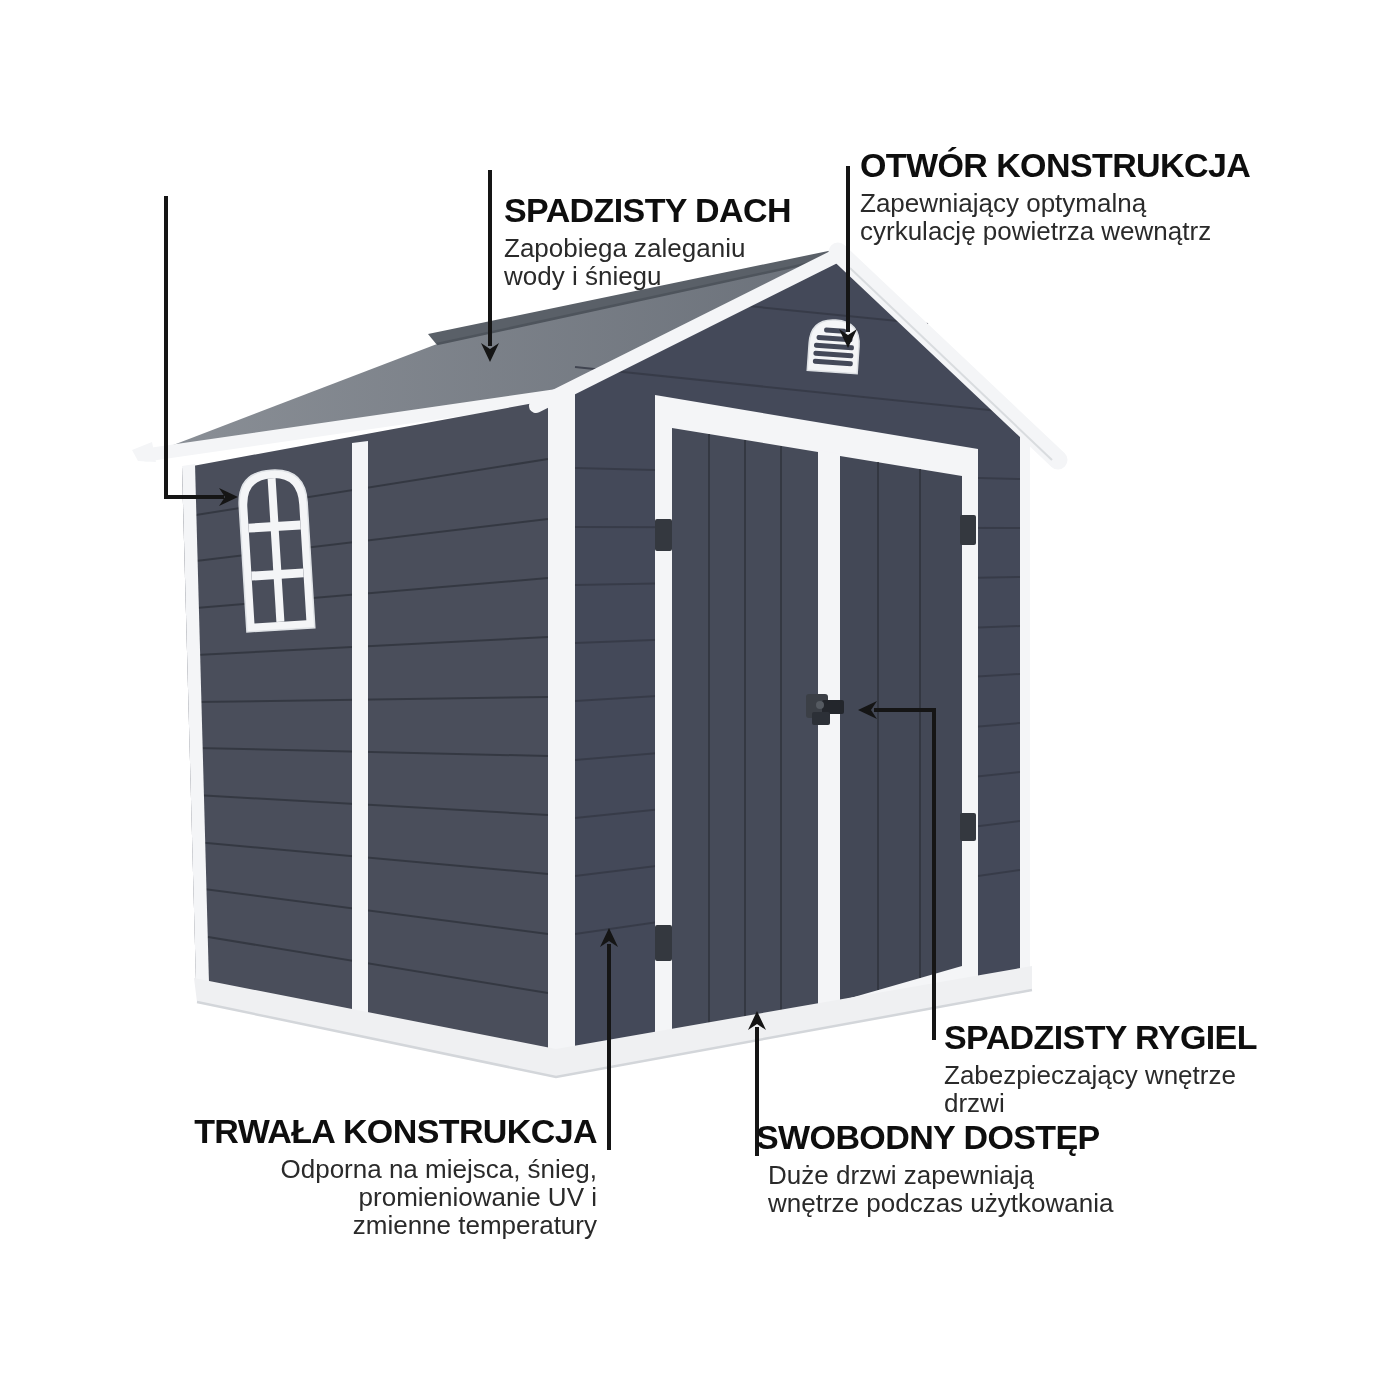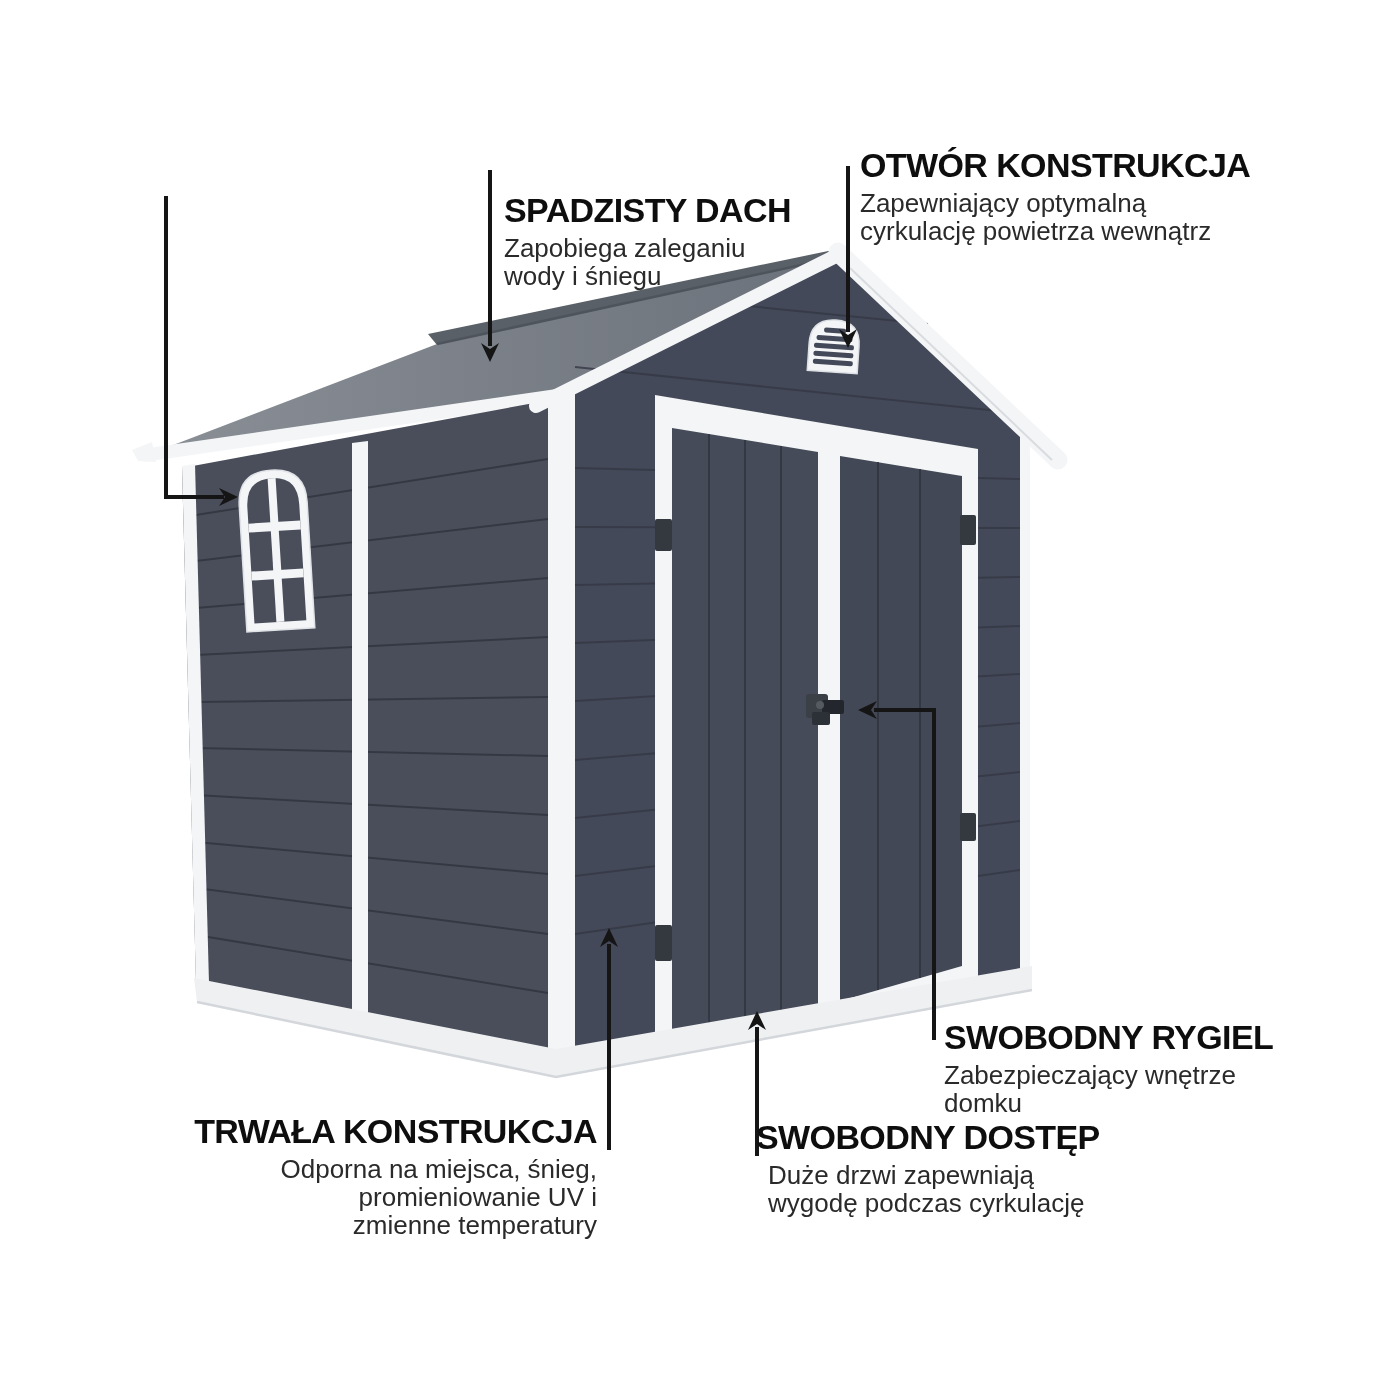--- a/index.html
+++ b/index.html
@@ -174,31 +174,31 @@
 wody i śniegu</p>
   </div>
 
   <div class="label label-otwor">
     <h2>OTWÓR KONSTRUKCJA</h2>
     <p>Zapewniający optymalną
 cyrkulację powietrza wewnątrz</p>
   </div>
 
   <div class="label label-rygiel">
-    <h2>SWOBODNY RYGIEL</h2>
+    <h2>SPADZISTY RYGIEL</h2>
     <p>Zabezpieczający wnętrze
-domku</p>
+drzwi</p>
   </div>
 
   <div class="label label-trwala">
     <h2>TRWAŁA KONSTRUKCJA</h2>
     <p>Odporna na miejsca, śnieg,
 promieniowanie UV i
 zmienne temperatury</p>
   </div>
 
   <div class="label label-swobodny">
     <h2>SWOBODNY DOSTĘP</h2>
     <p>Duże drzwi zapewniają
-wygodę podczas cyrkulację</p>
+wnętrze podczas użytkowania</p>
   </div>
 
 </div>
 
 </body></html>

